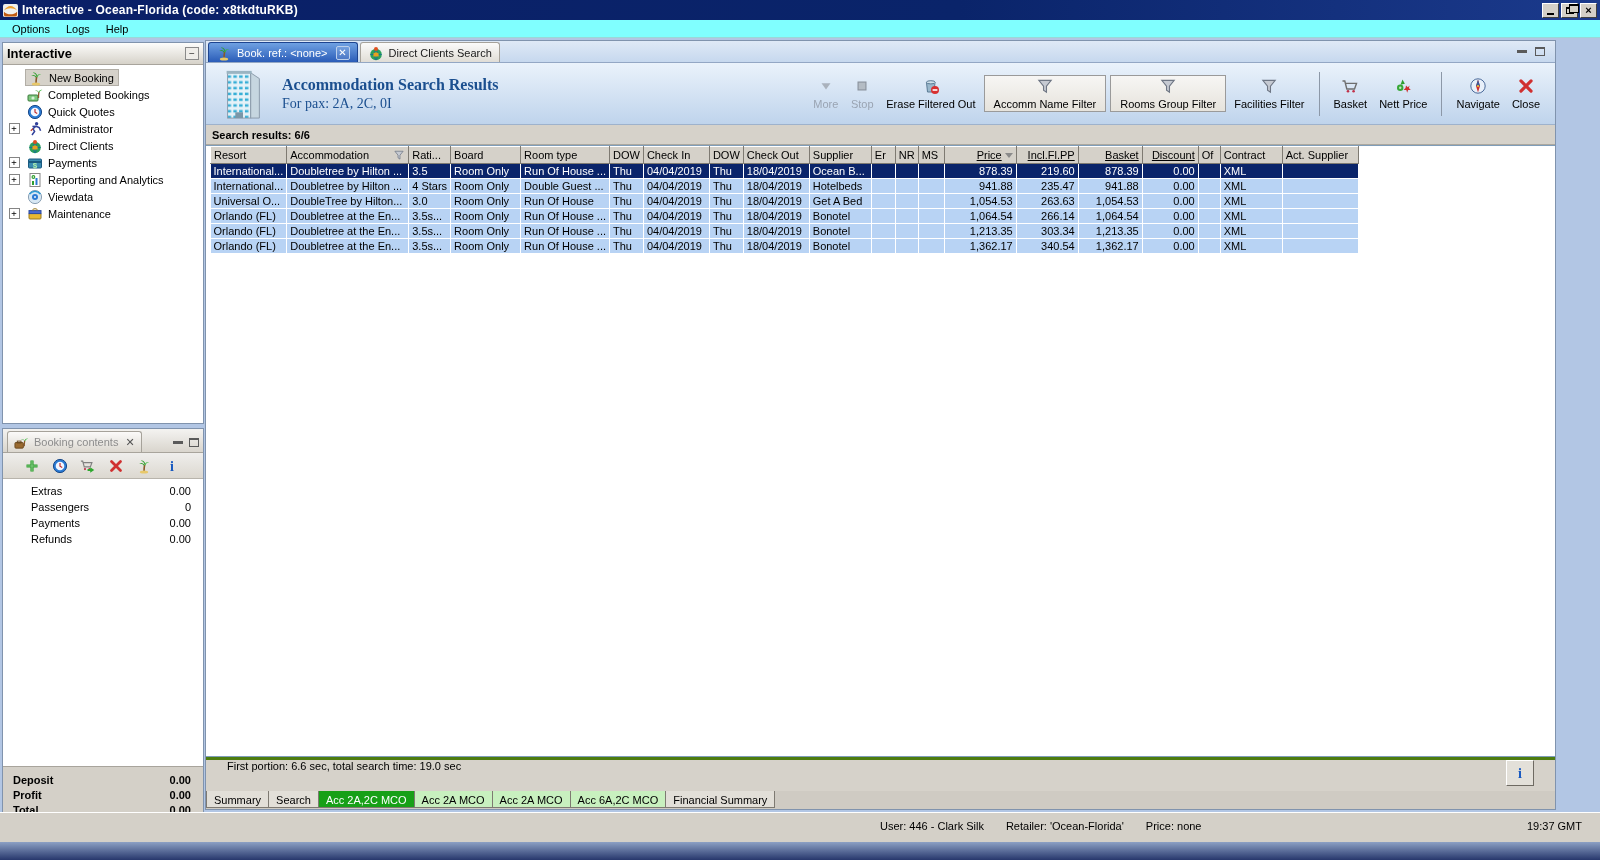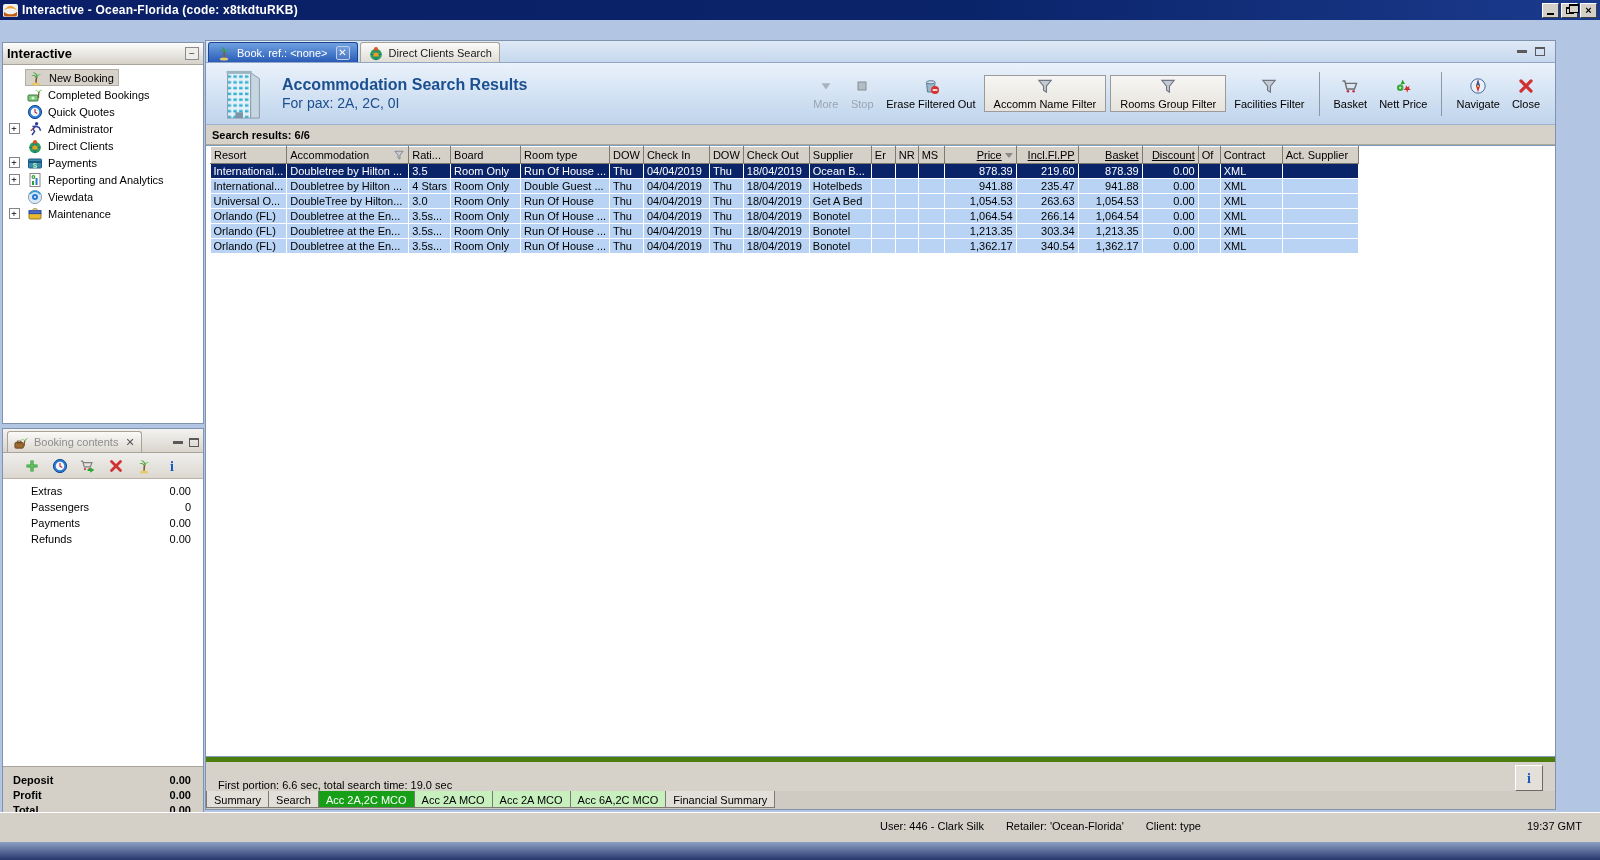--- a/index.html
+++ b/index.html
@@ -91,21 +91,21 @@
     border:1px solid #a6a29a; border-bottom:none; }
   .main-tab .icon { width:16px; height:16px; }
   .tab-close-btn { width:14px; height:14px; border:1px solid #bcd0ec; border-radius:2px;
     background:rgba(255,255,255,.12); color:#fff; font-weight:bold; font-size:10px; line-height:12px;
     text-align:center; margin-left:3px; }
   .mp-controls { margin-left:auto; display:flex; gap:8px; align-items:center; padding:0 6px 6px 0; }
 
   .main-header { height:62px; background:linear-gradient(180deg,#eaf2fb,#bfd4ec);
     display:flex; align-items:center; padding:0 10px 0 14px; border-bottom:1px solid #9eb2cc; }
   .building { width:46px; height:52px; margin-right:16px; flex:0 0 46px; }
-  .mh-titles { line-height:1.25; }
+  .mh-titles { line-height:1.25;font-family:Liberation Serif, serif; }
   .mh-title { color:#1b4f8f; font-size:16px; font-weight:bold; }
   .mh-sub { color:#1b4f8f; font-size:14px; }
 
   .toolbar { margin-left:auto; display:flex; align-items:center; gap:2px; }
   .tbtn { display:flex; flex-direction:column; align-items:center; justify-content:flex-end;
     gap:3px; padding:3px 5px; min-width:34px; cursor:pointer; }
   .tbtn .icon { width:18px; height:18px; }
   .tbtn .tlabel { white-space:nowrap; }
   .tbtn.disabled { color:#9aa4b2; cursor:default; }
   .tbtn.boxed { border:1px solid #9a9a9a; background:linear-gradient(180deg,#f7f6f4,#e6e3dc);
@@ -126,22 +126,22 @@
     background:#b8d3f4; border-right:1px solid rgba(255,255,255,.75);
     border-bottom:1px solid rgba(255,255,255,.35); font-size:11px; }
   table.results td.r { text-align:right; }
   table.results tr.selected td { background:#0a246a; color:#fff; }
   .th-inner { display:flex; align-items:center; gap:3px; }
   .th-inner.right { justify-content:flex-end;text-decoration:underline; }
   .th-funnel { width:12px; height:12px; margin-left:auto; }
   .th-sort { width:0; height:0; border-left:4px solid transparent; border-right:4px solid transparent;
     border-top:5px solid #8a8a8a; display:inline-block; }
 
-  .timing-strip { height:34px; background:#d6d2ca; border-top:5px solid #4d7c0f;
-    display:flex; align-items:flex-end; padding:0 12px; }
+  .timing-strip { height:34px; background:#d6d2ca; border-top:3px solid #4d7c0f;
+    display:flex; align-items:flex-start; padding:0 21px; }
   .info-btn { margin-left:auto; width:28px; height:26px; border:1px solid #8a8a8a;
     border-color:#fff #6e6a62 #6e6a62 #fff; background:#e3e0d9; display:flex; align-items:center;
     justify-content:center; cursor:pointer; }
   .info-btn .icon { width:14px; height:16px; }
 
   .bottom-tabs { height:18px; background:#cfccC4; background:#cfcbc3; display:flex; align-items:flex-start; }
   .btab { height:17px; padding:1px 7px 0 7px; border:1px solid #7e7a72; border-top:none;
     background:#e2dfd8; display:flex; align-items:center; margin-right:0; border-right-width:0; }
   .btab:last-child { border-right-width:1px; }
   .btab.green { background:#c8f0bf; }
@@ -174,20 +174,25 @@
       <span class="win-btn">
           <span class="glyph-min"></span>
         </span>
       <span class="win-btn">
           <span class="glyph-restore"></span>
         </span>
       <span class="win-btn glyph-close">×</span>
     </span>
   </div>
 
+  <div class="menubar" id="menubar">
+      <span class="menu-item">Options</span>
+      <span class="menu-item">Logs</span>
+      <span class="menu-item">Help</span>
+    </div>
 
   <div class="desktop">
 
     <div class="sidebar">
       <div class="panel-header">
         <span class="ph-title">Interactive</span>
         <span class="collapse-btn">−</span>
       </div>
       <div class="tree" id="tree">
           <div class="tree-item selected">
@@ -865,19 +870,19 @@
           <span class="btab">Financial Summary</span>
         </div>
 
     </div>
   </div>
 
   <div class="statusbar">
     <span class="status-center">
       <span>User: 446 - Clark Silk</span>
       <span>Retailer: 'Ocean-Florida'</span>
-      <span>Client: type</span>
+      <span>Price: none</span>
     </span>
     <span class="status-time">19:37 GMT</span>
   </div>
   <div class="bottom-edge"></div>
 
 </div>
 
 </body></html>

